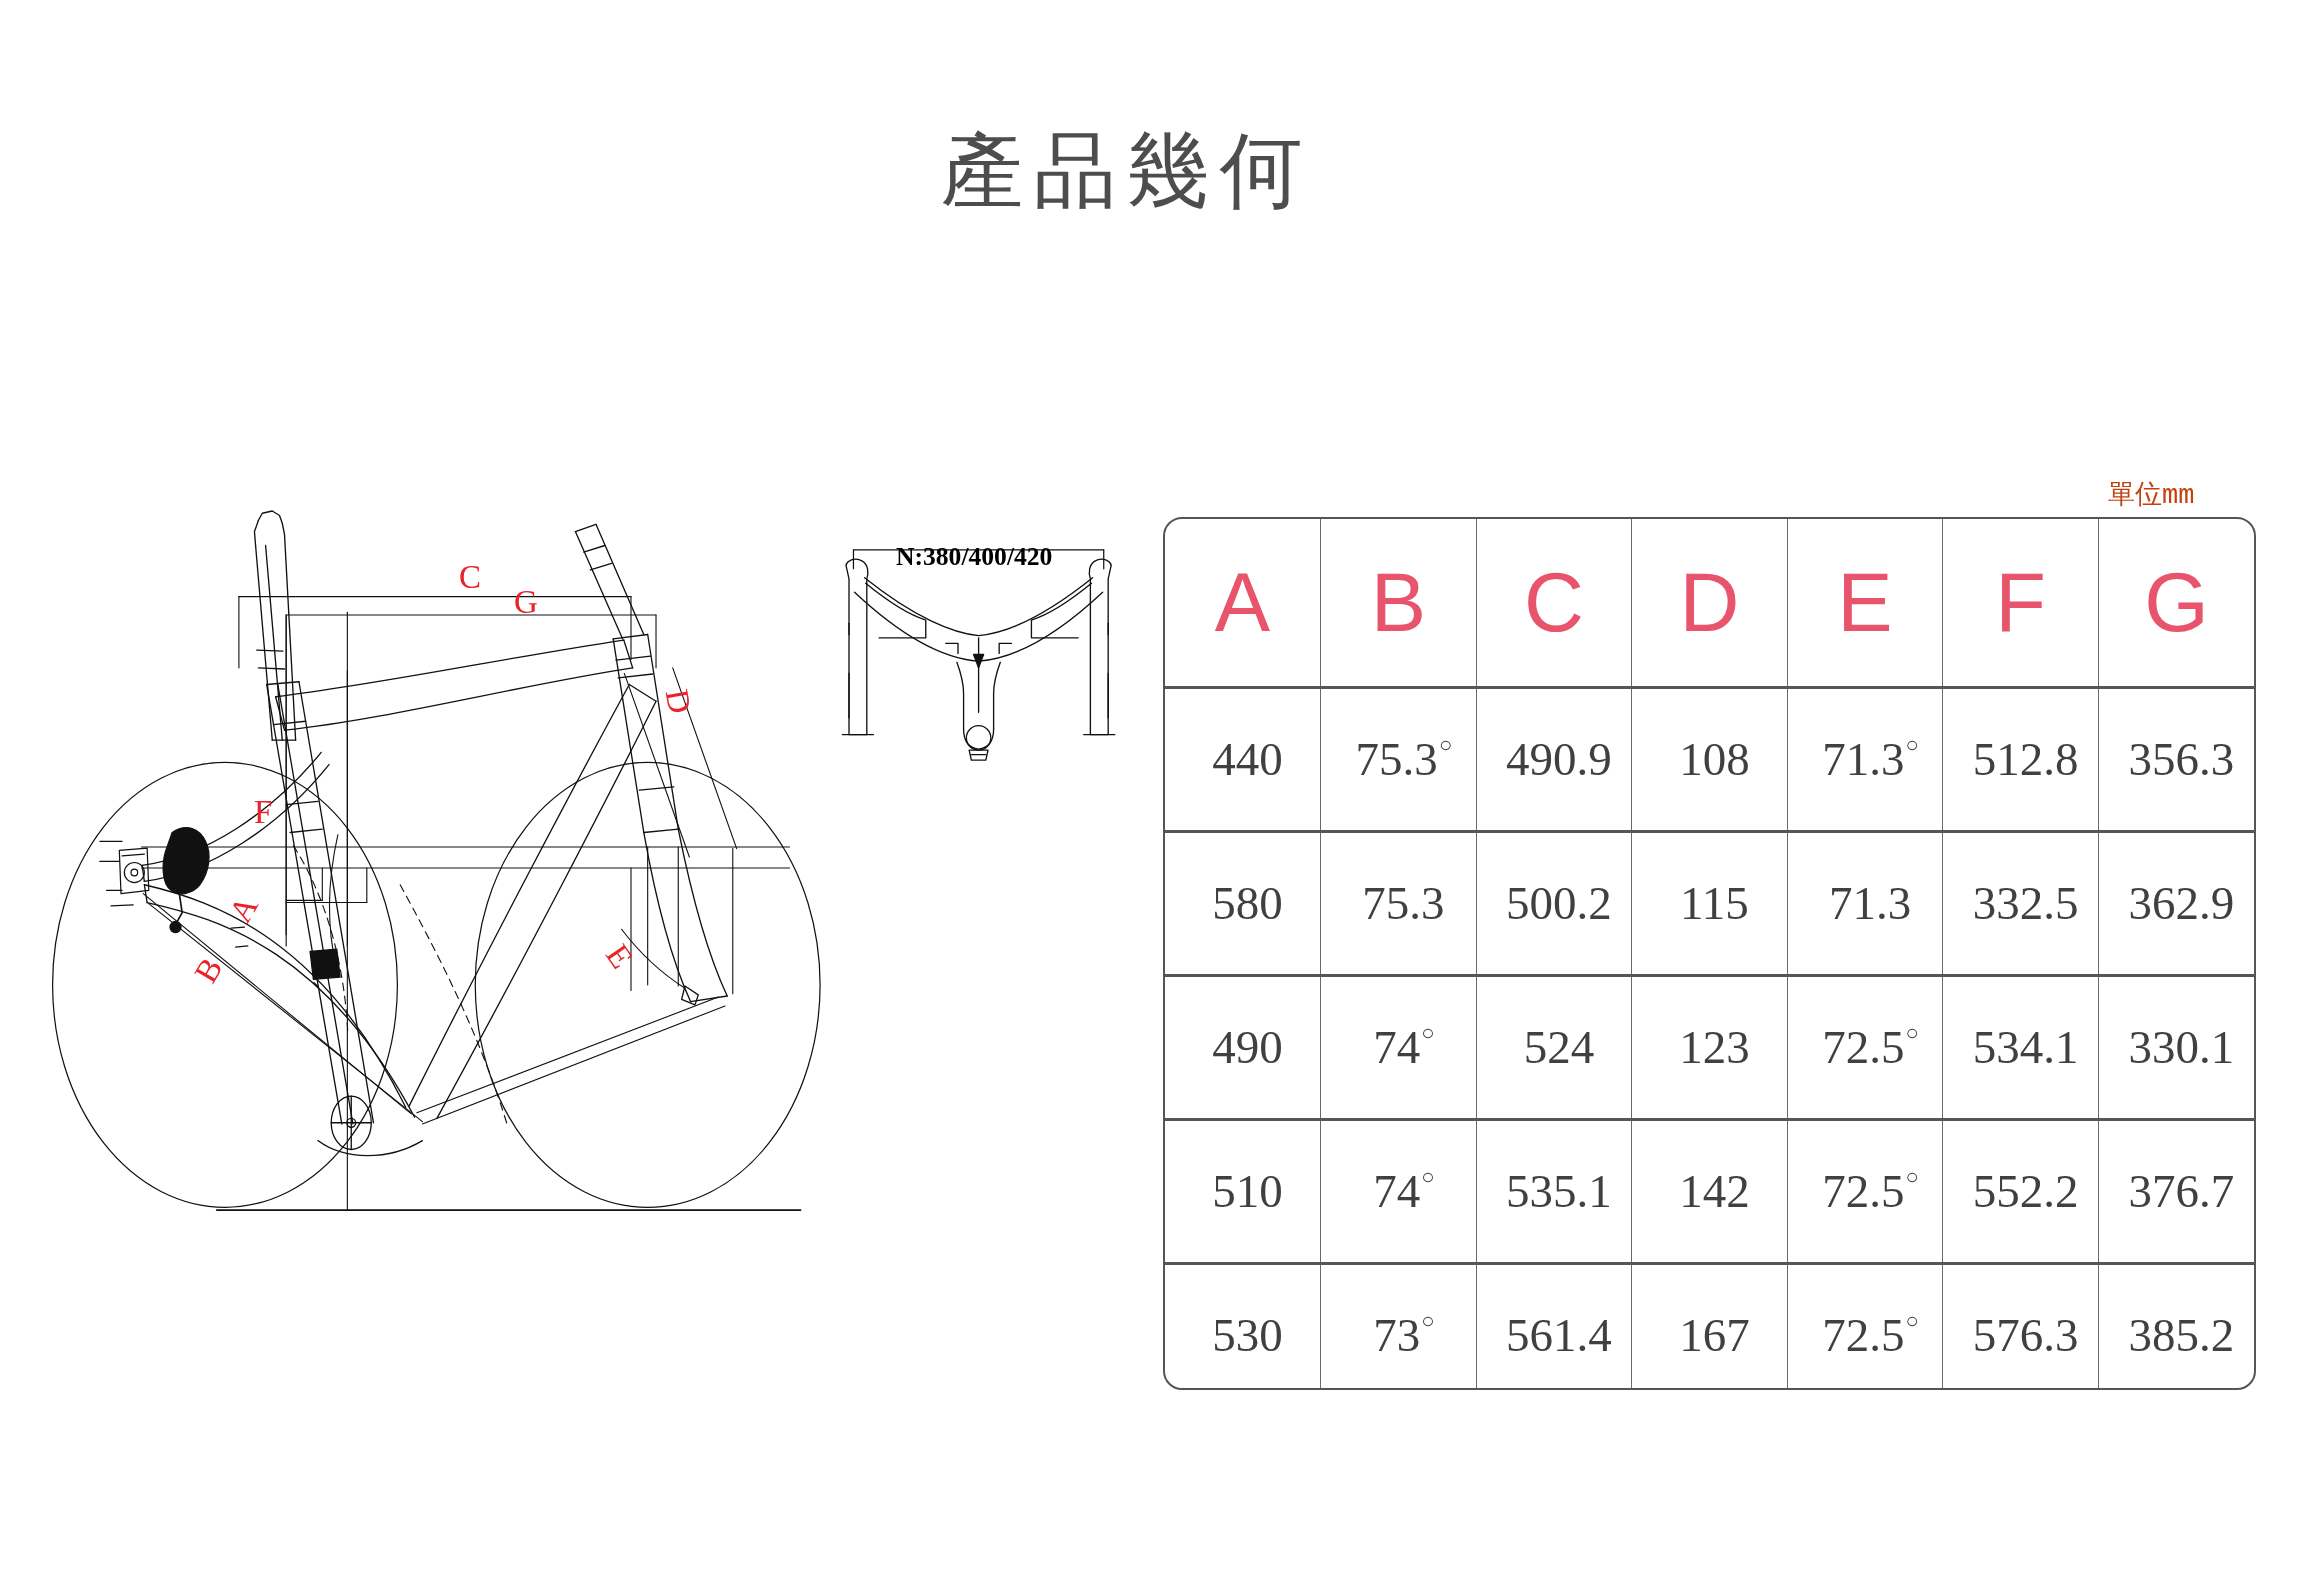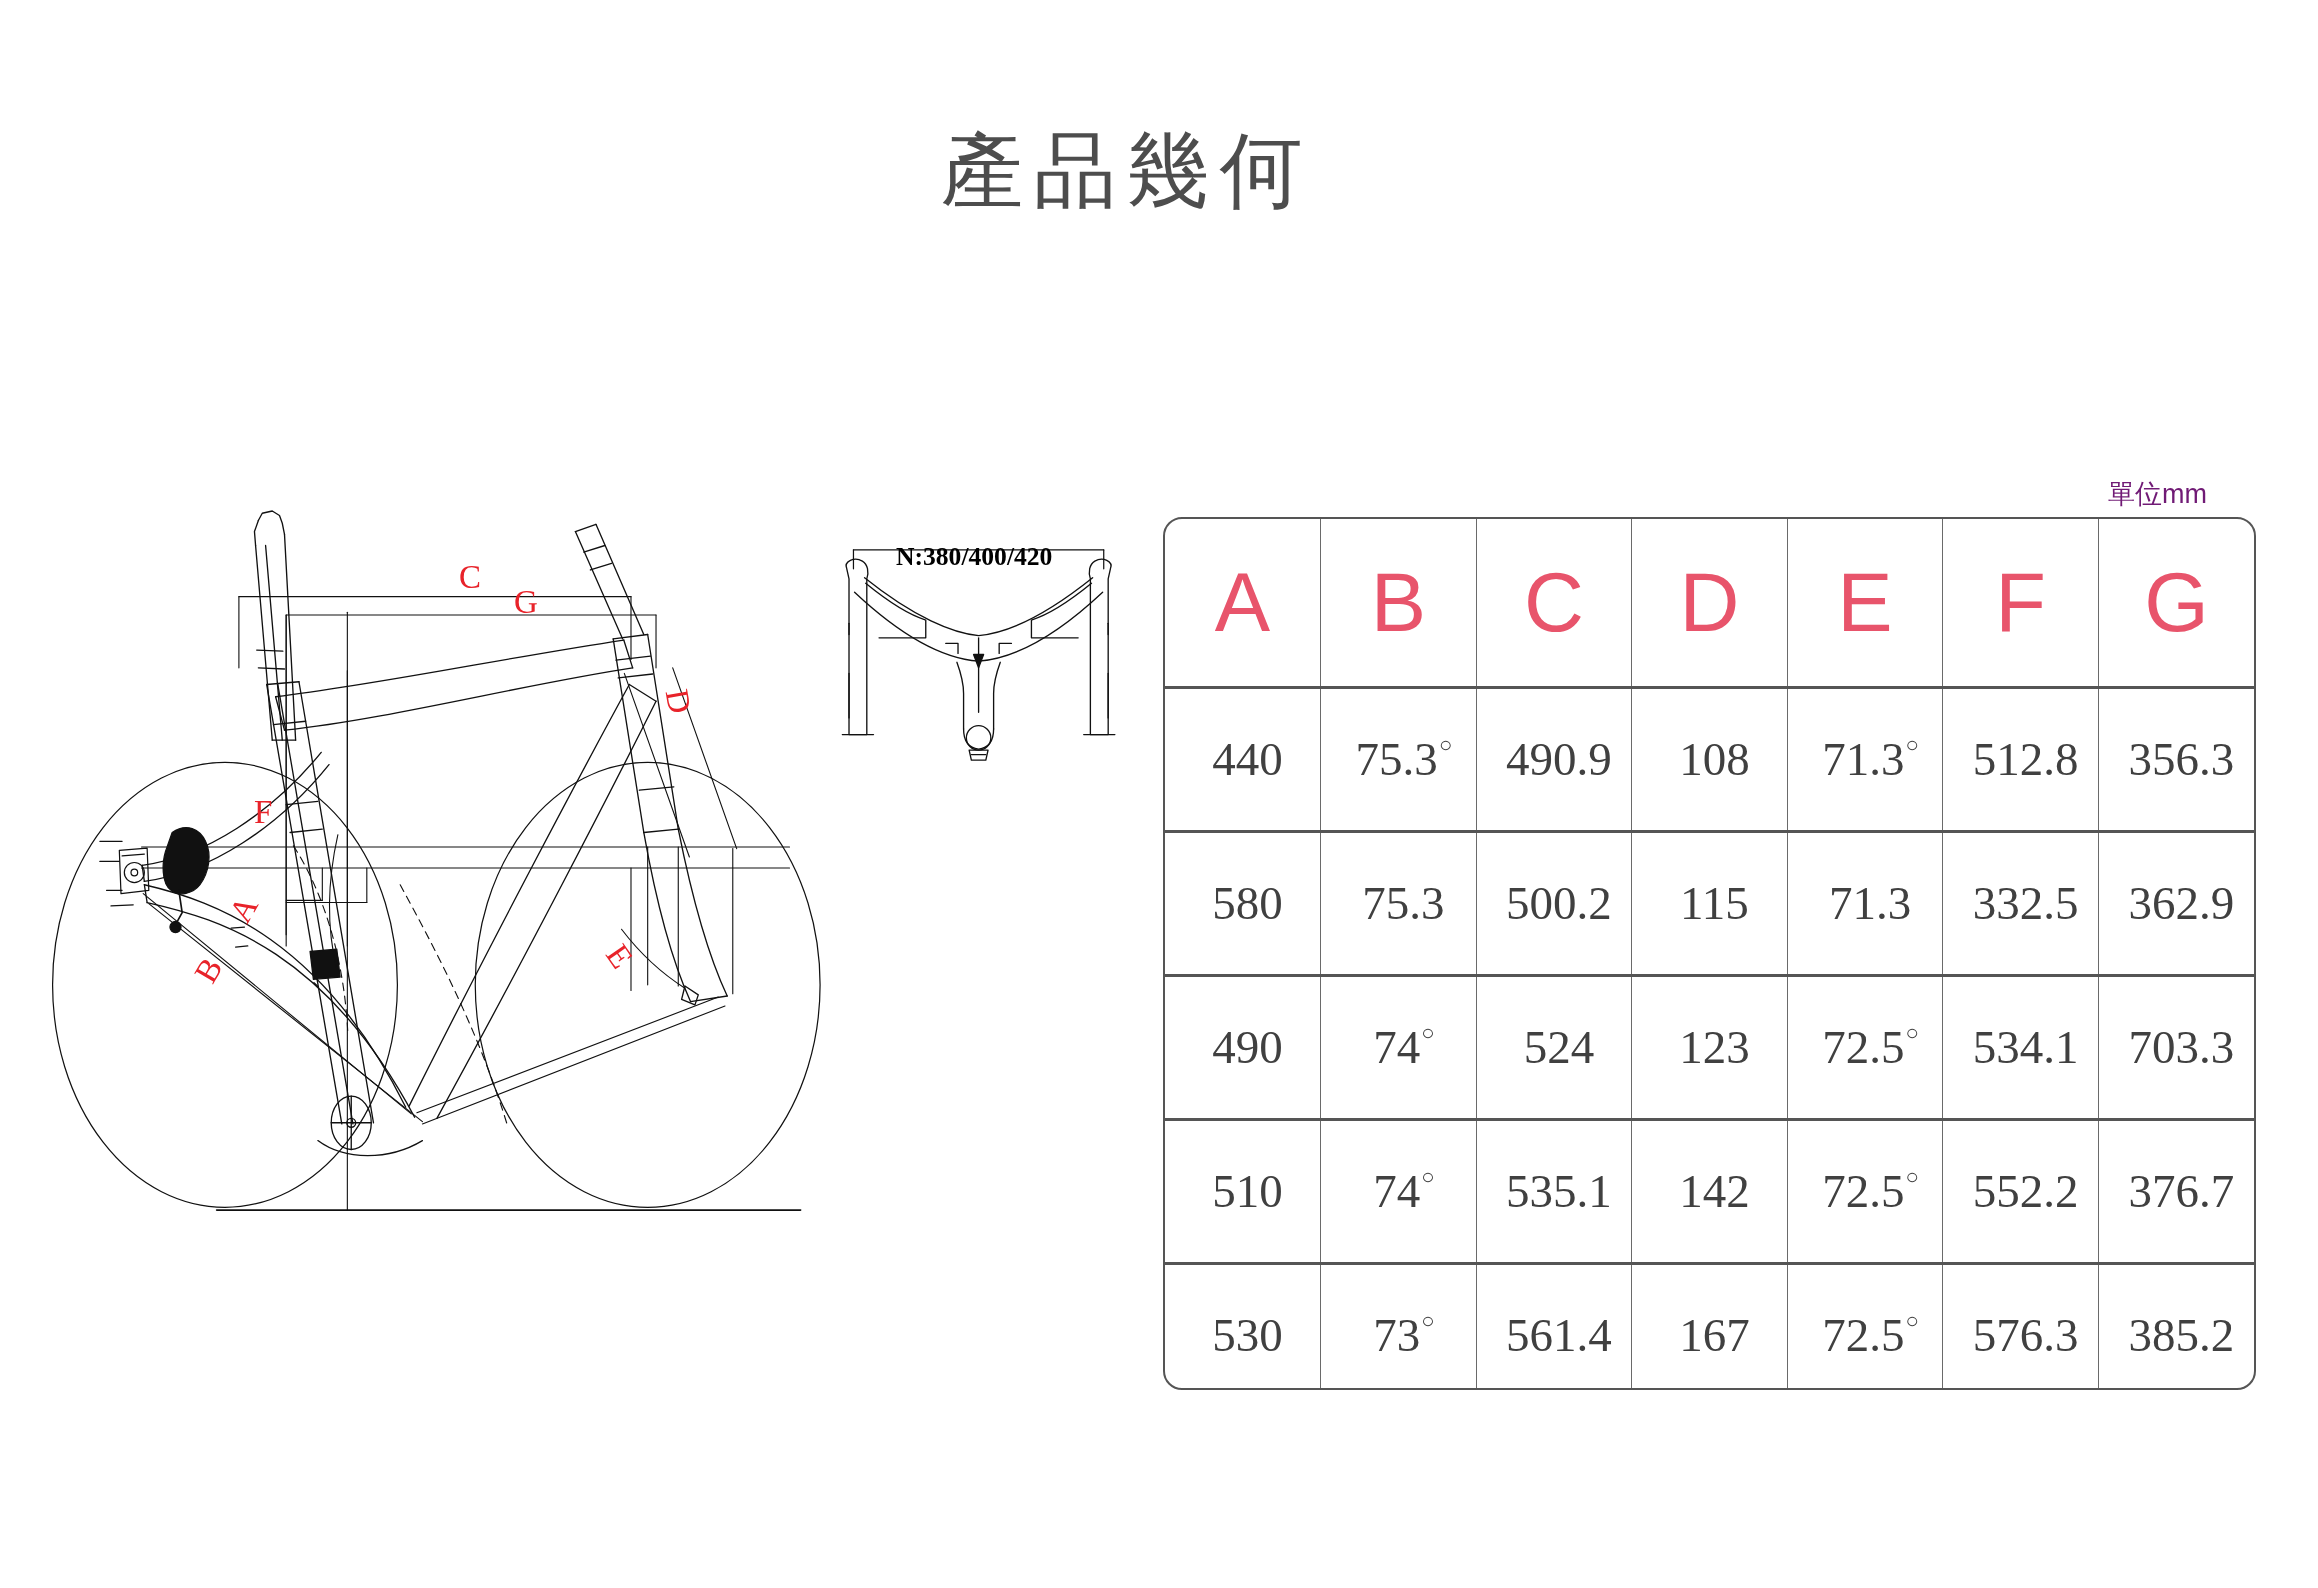--- a/index.html
+++ b/index.html
@@ -55,23 +55,23 @@
     color:#000;
     letter-spacing:0px;
     white-space:nowrap;
     user-select:none;
   }
 
   
   #units-label{
     position:absolute;
     left:2108px;top:476px;
-    font-family:Liberation Sans, sans-serif;
+    font-family:Liberation Mono, monospace;
     font-size:27px;
-    color:#701a75;
+    color:#c2410c;
     white-space:nowrap;
     user-select:none;
   }
 
   
   #geo-table-wrap{
     position:absolute;
     left:1163px;top:517px;
     width:1093px;height:873px;
     border:2.8px solid #555555;
@@ -388,21 +388,21 @@
           <td>332.5</td>
           <td>362.9</td>
         </tr>
         <tr>
           <td>490</td>
           <td>74<span class="deg">○</span></td>
           <td>524</td>
           <td>123</td>
           <td>72.5<span class="deg">○</span></td>
           <td>534.1</td>
-          <td>703.3</td>
+          <td>330.1</td>
         </tr>
         <tr>
           <td>510</td>
           <td>74<span class="deg">○</span></td>
           <td>535.1</td>
           <td>142</td>
           <td>72.5<span class="deg">○</span></td>
           <td>552.2</td>
           <td>376.7</td>
         </tr>

